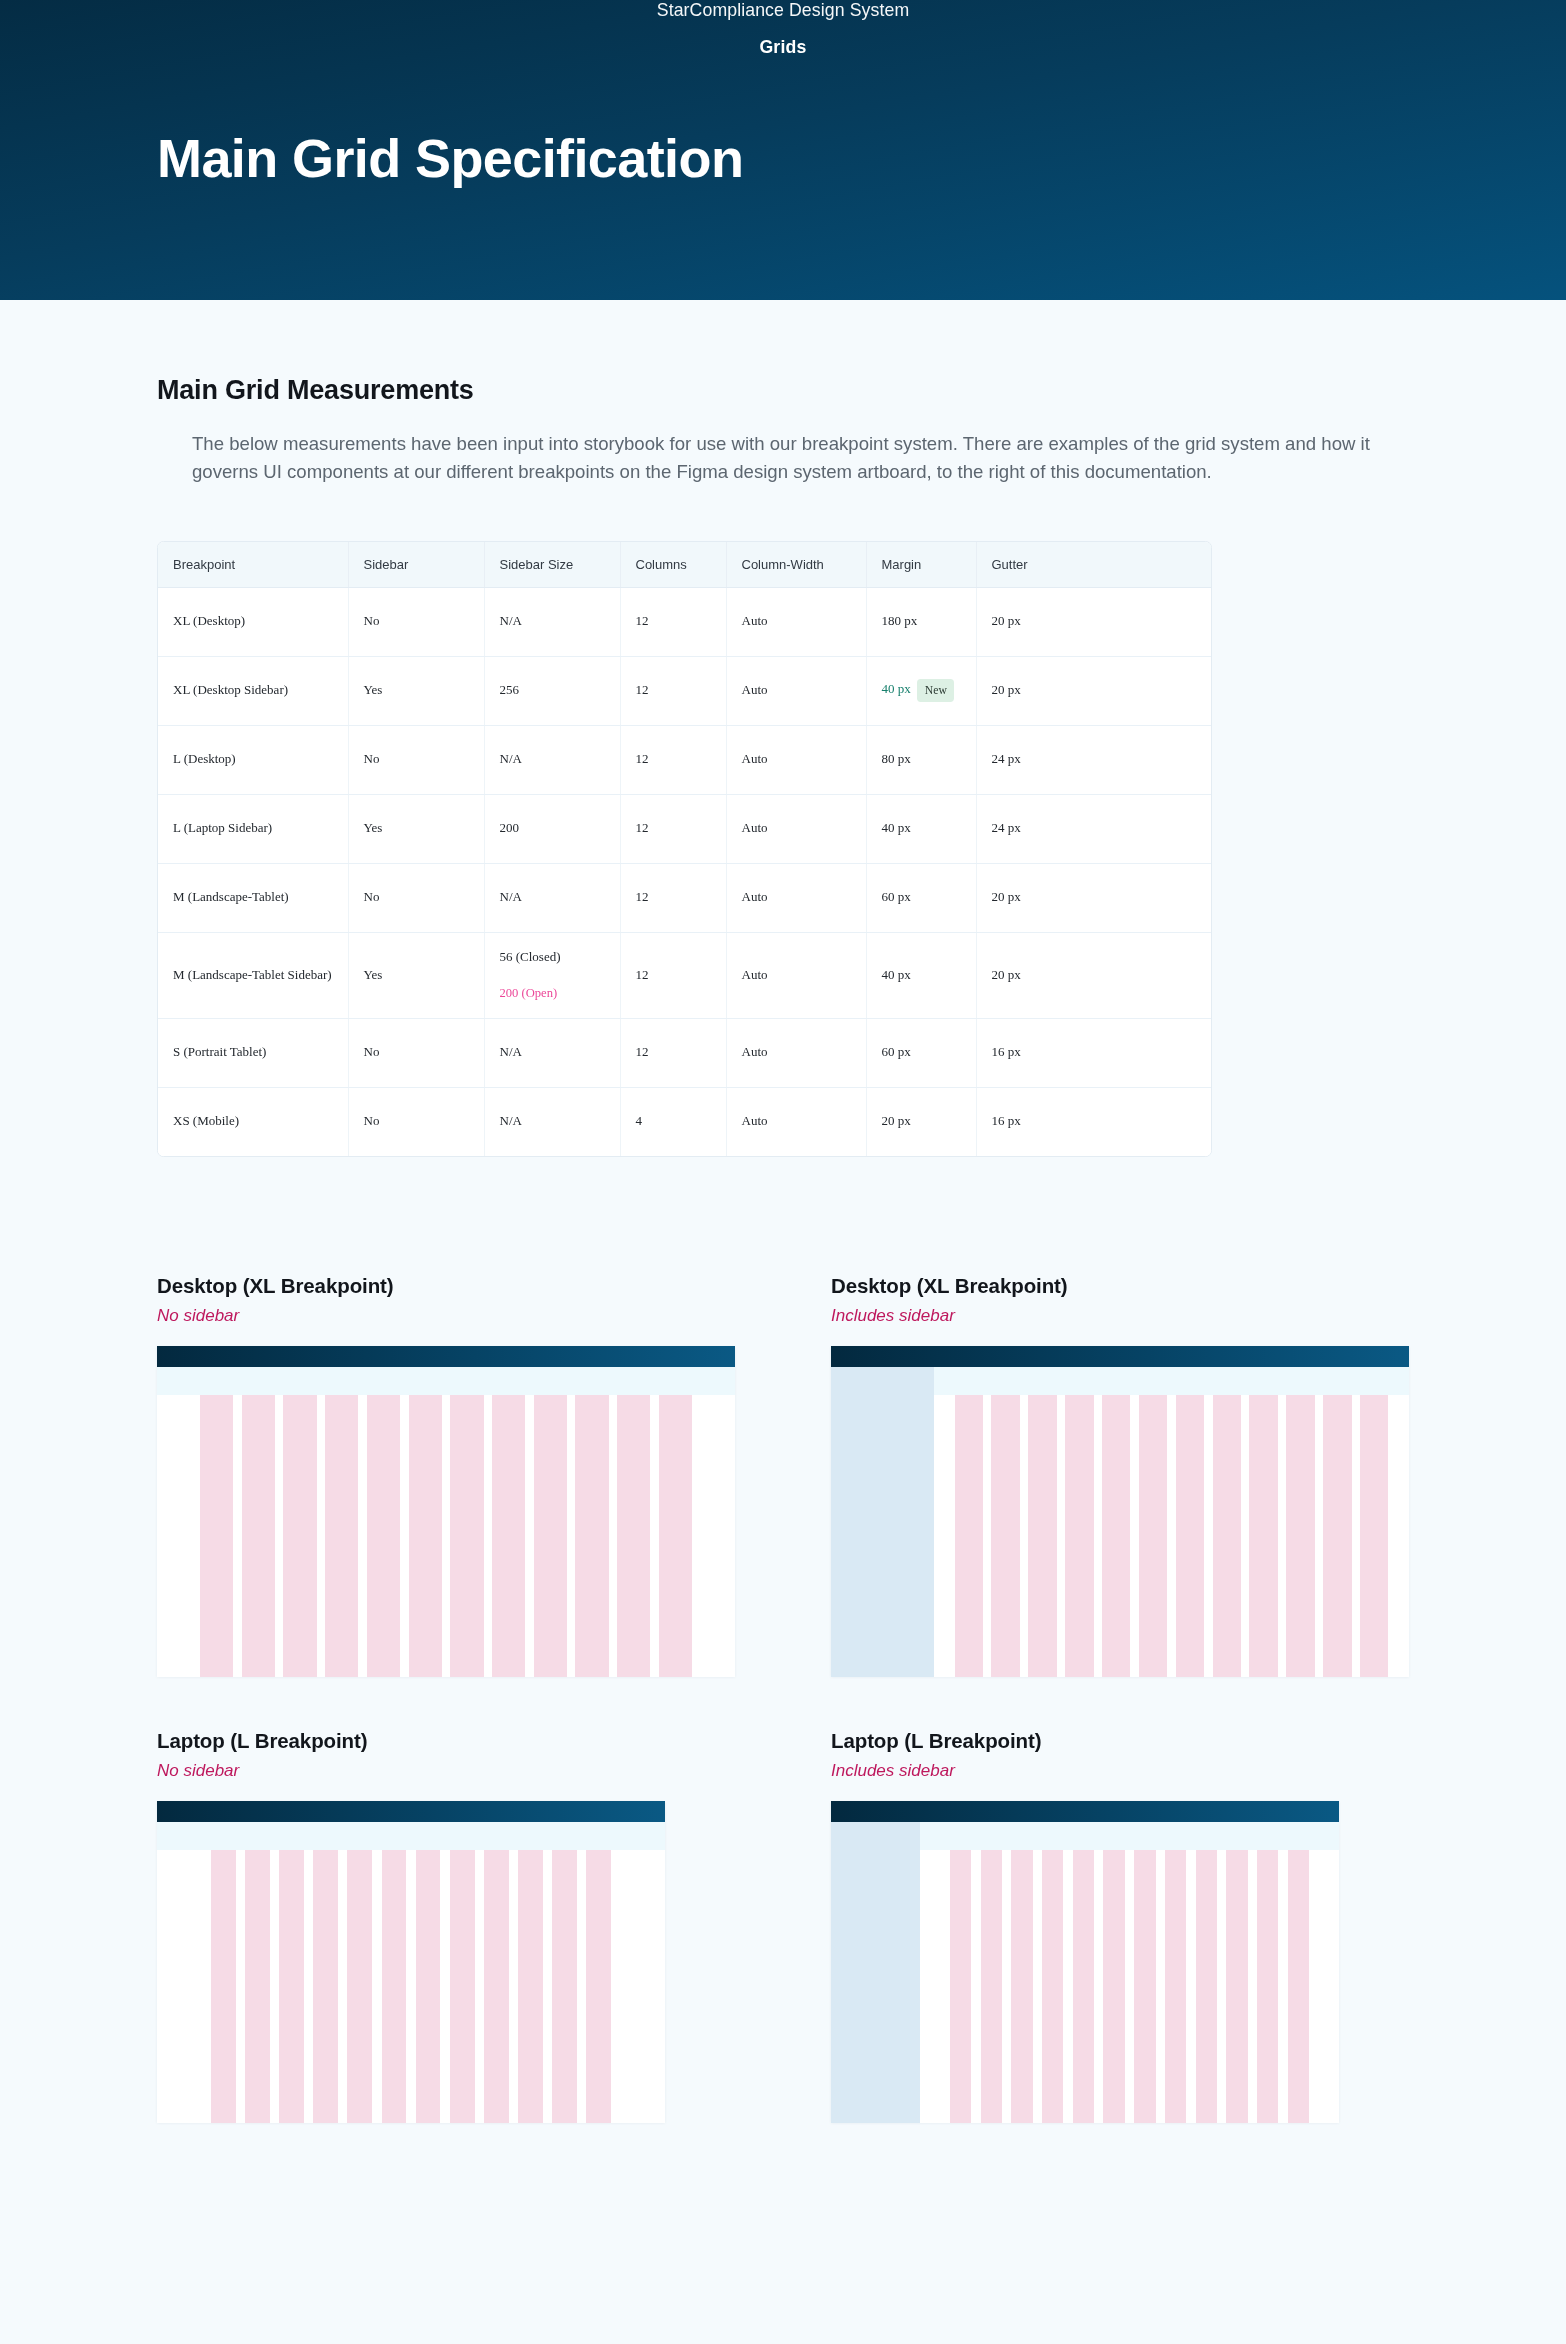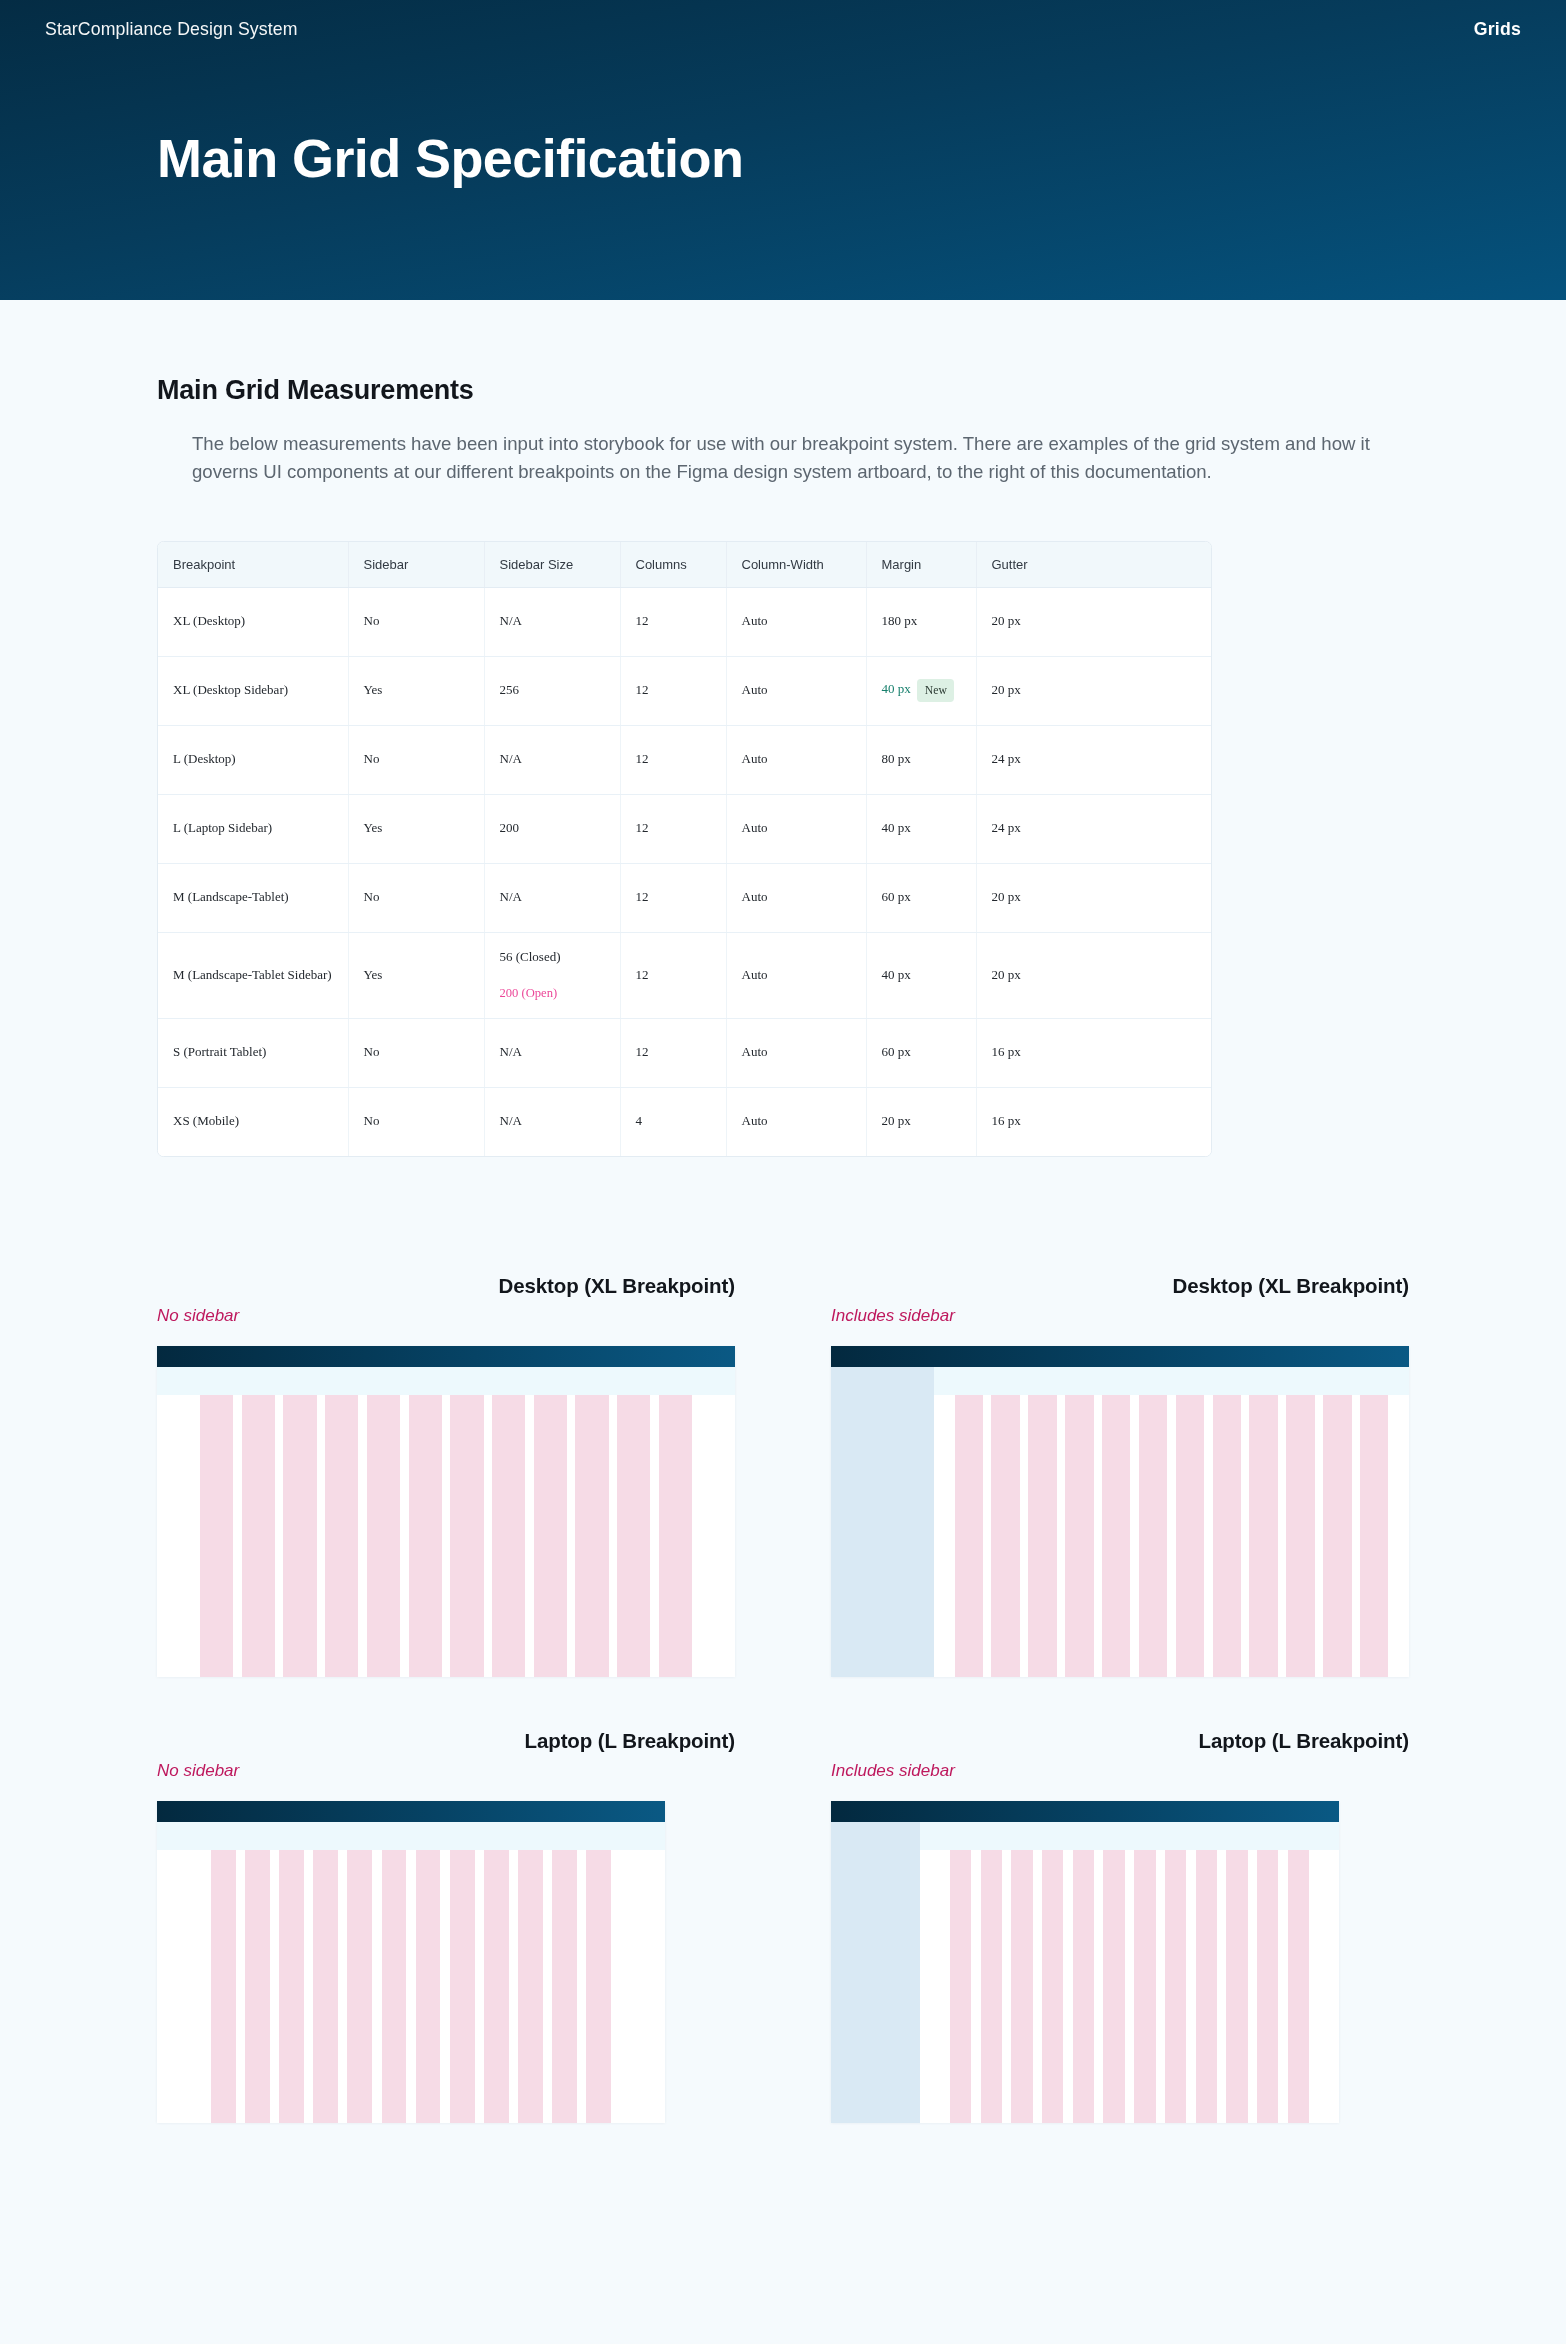--- a/index.html
+++ b/index.html
@@ -27,20 +27,21 @@
     background: linear-gradient(170deg, #042c44 0%, #063c5c 45%, #05527d 100%);
     overflow: hidden;
   }
 
   .topbar {
     height: 58px;
     padding: 0 45px 0 45px;
     display: flex;
     align-items: center;
     justify-content: space-between;
+    flex-direction: column;
   }
 
   .brand {
     color: #ffffff;
     font-size: 17.7px;
     font-weight: 400;
     letter-spacing: 0.1px;
     opacity: .96;
   }
 
@@ -191,21 +192,20 @@
 
   .example {
     width: 578px;
   }
 
   .ex-title {
     font-size: 20.5px;
     font-weight: 700;
     color: #12161c;
     letter-spacing: -0.1px;
-    text-align: right;
   }
 
   .ex-sub {
     margin-top: 7.5px;
     font-size: 17px;
     font-style: italic;
     color: #be185d;
     font-weight: 400;
   }
 

